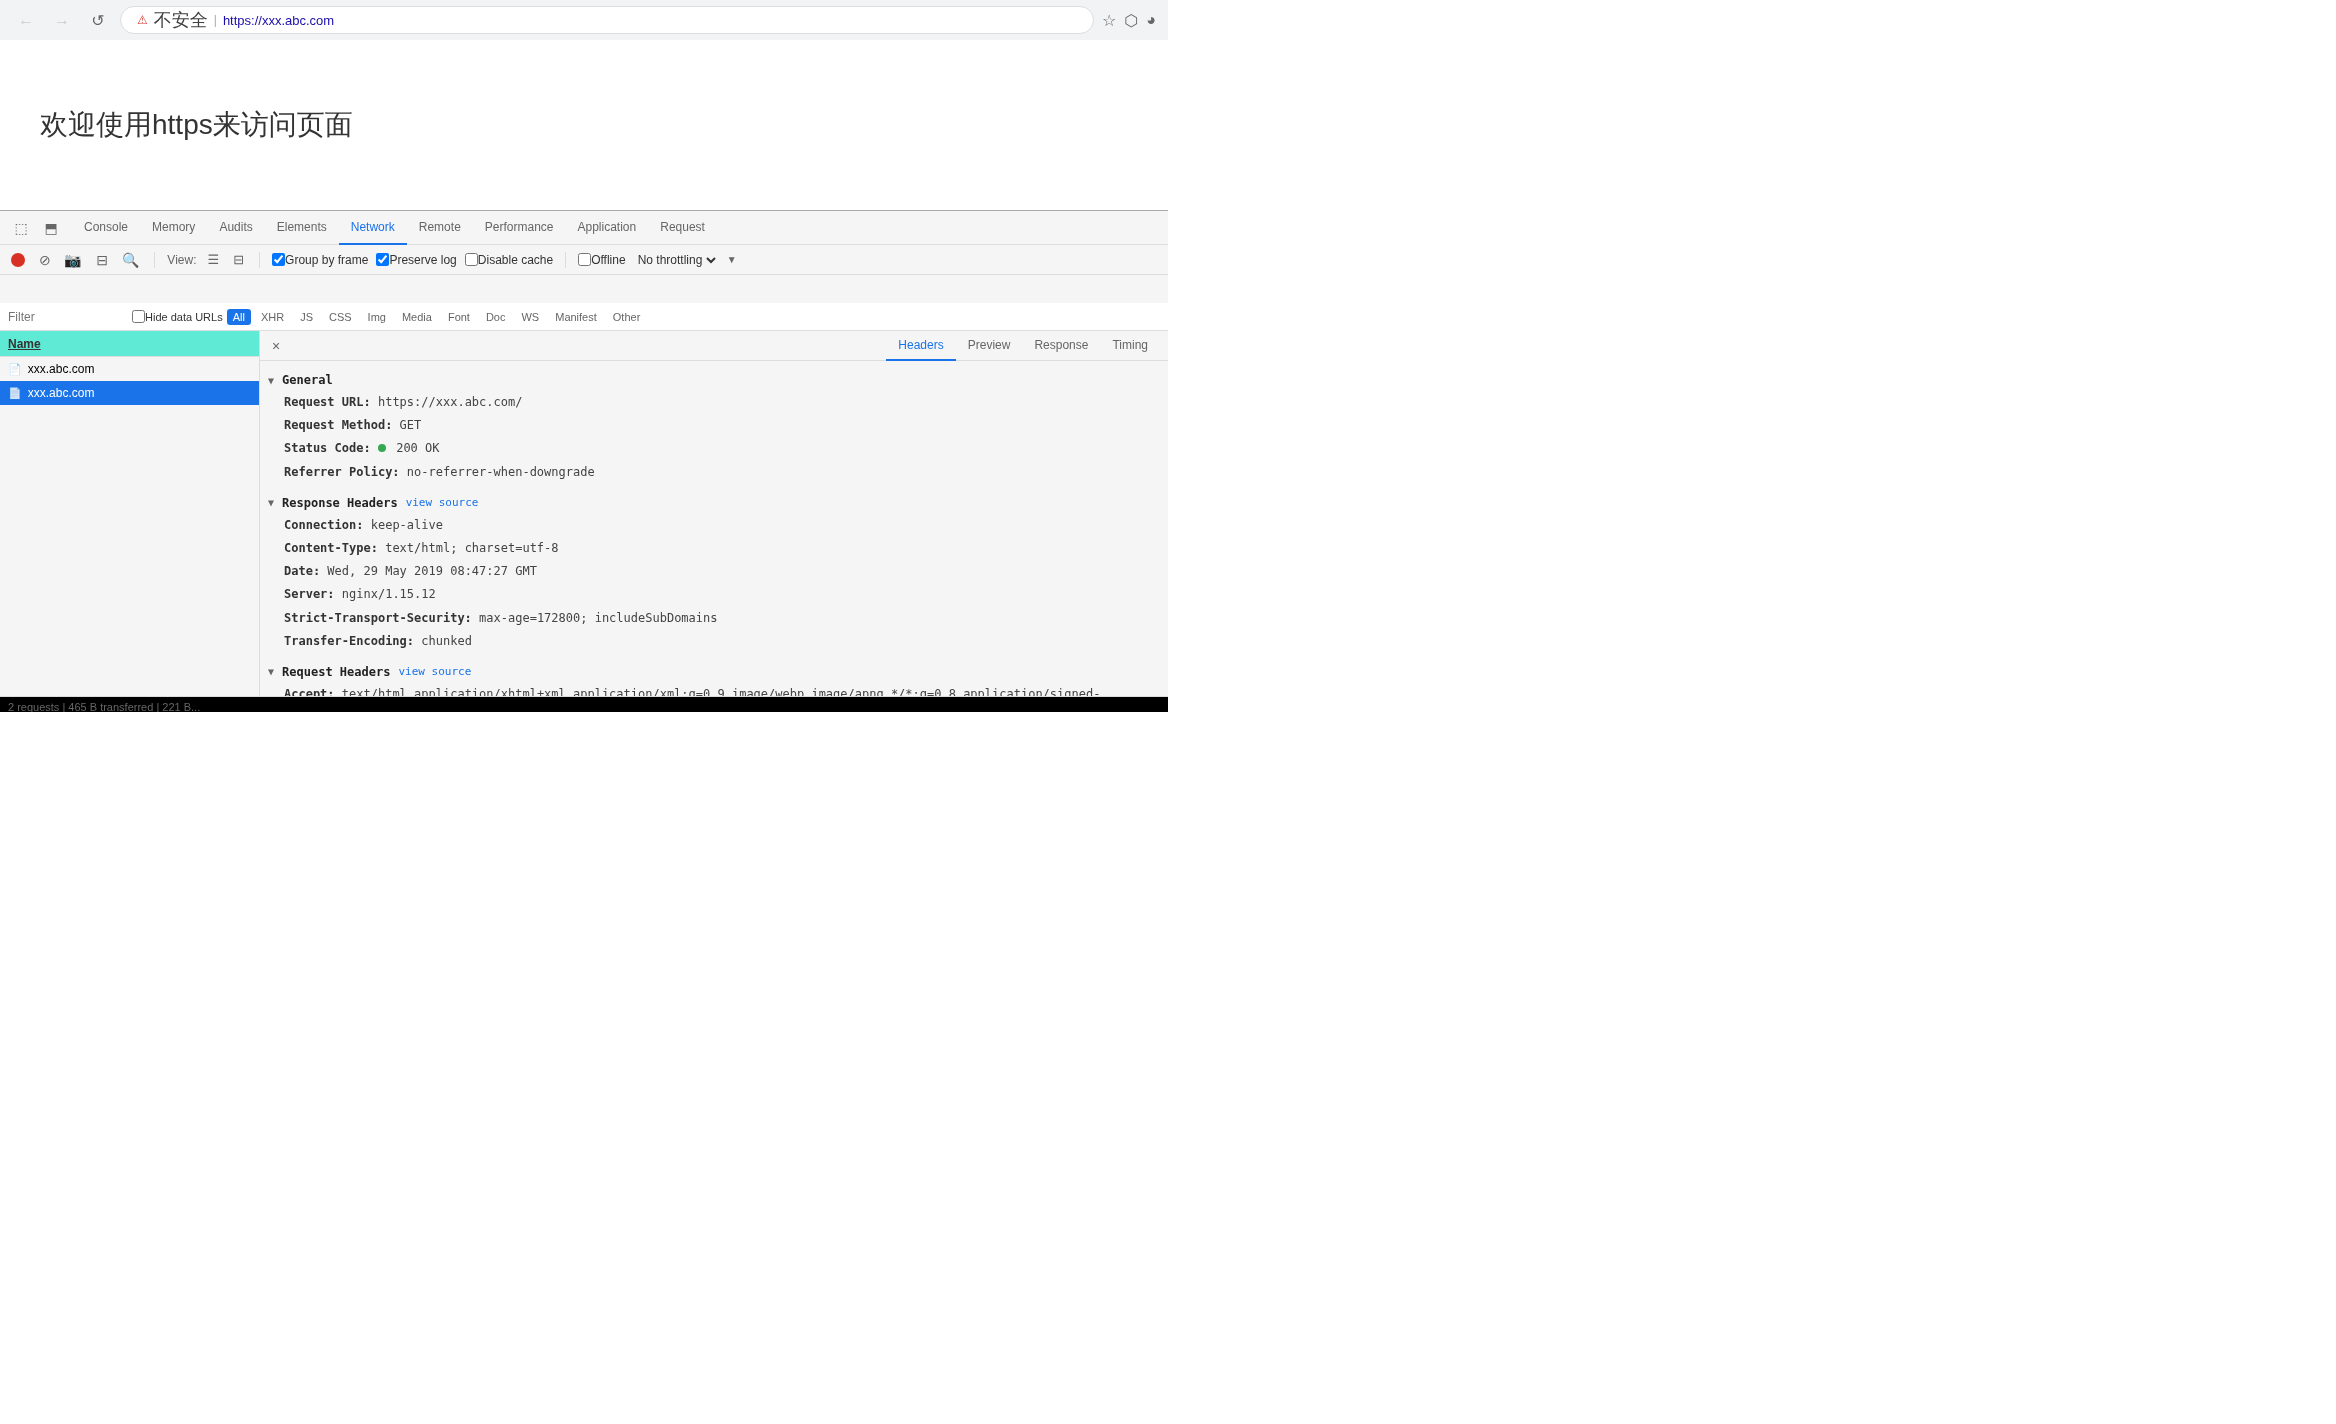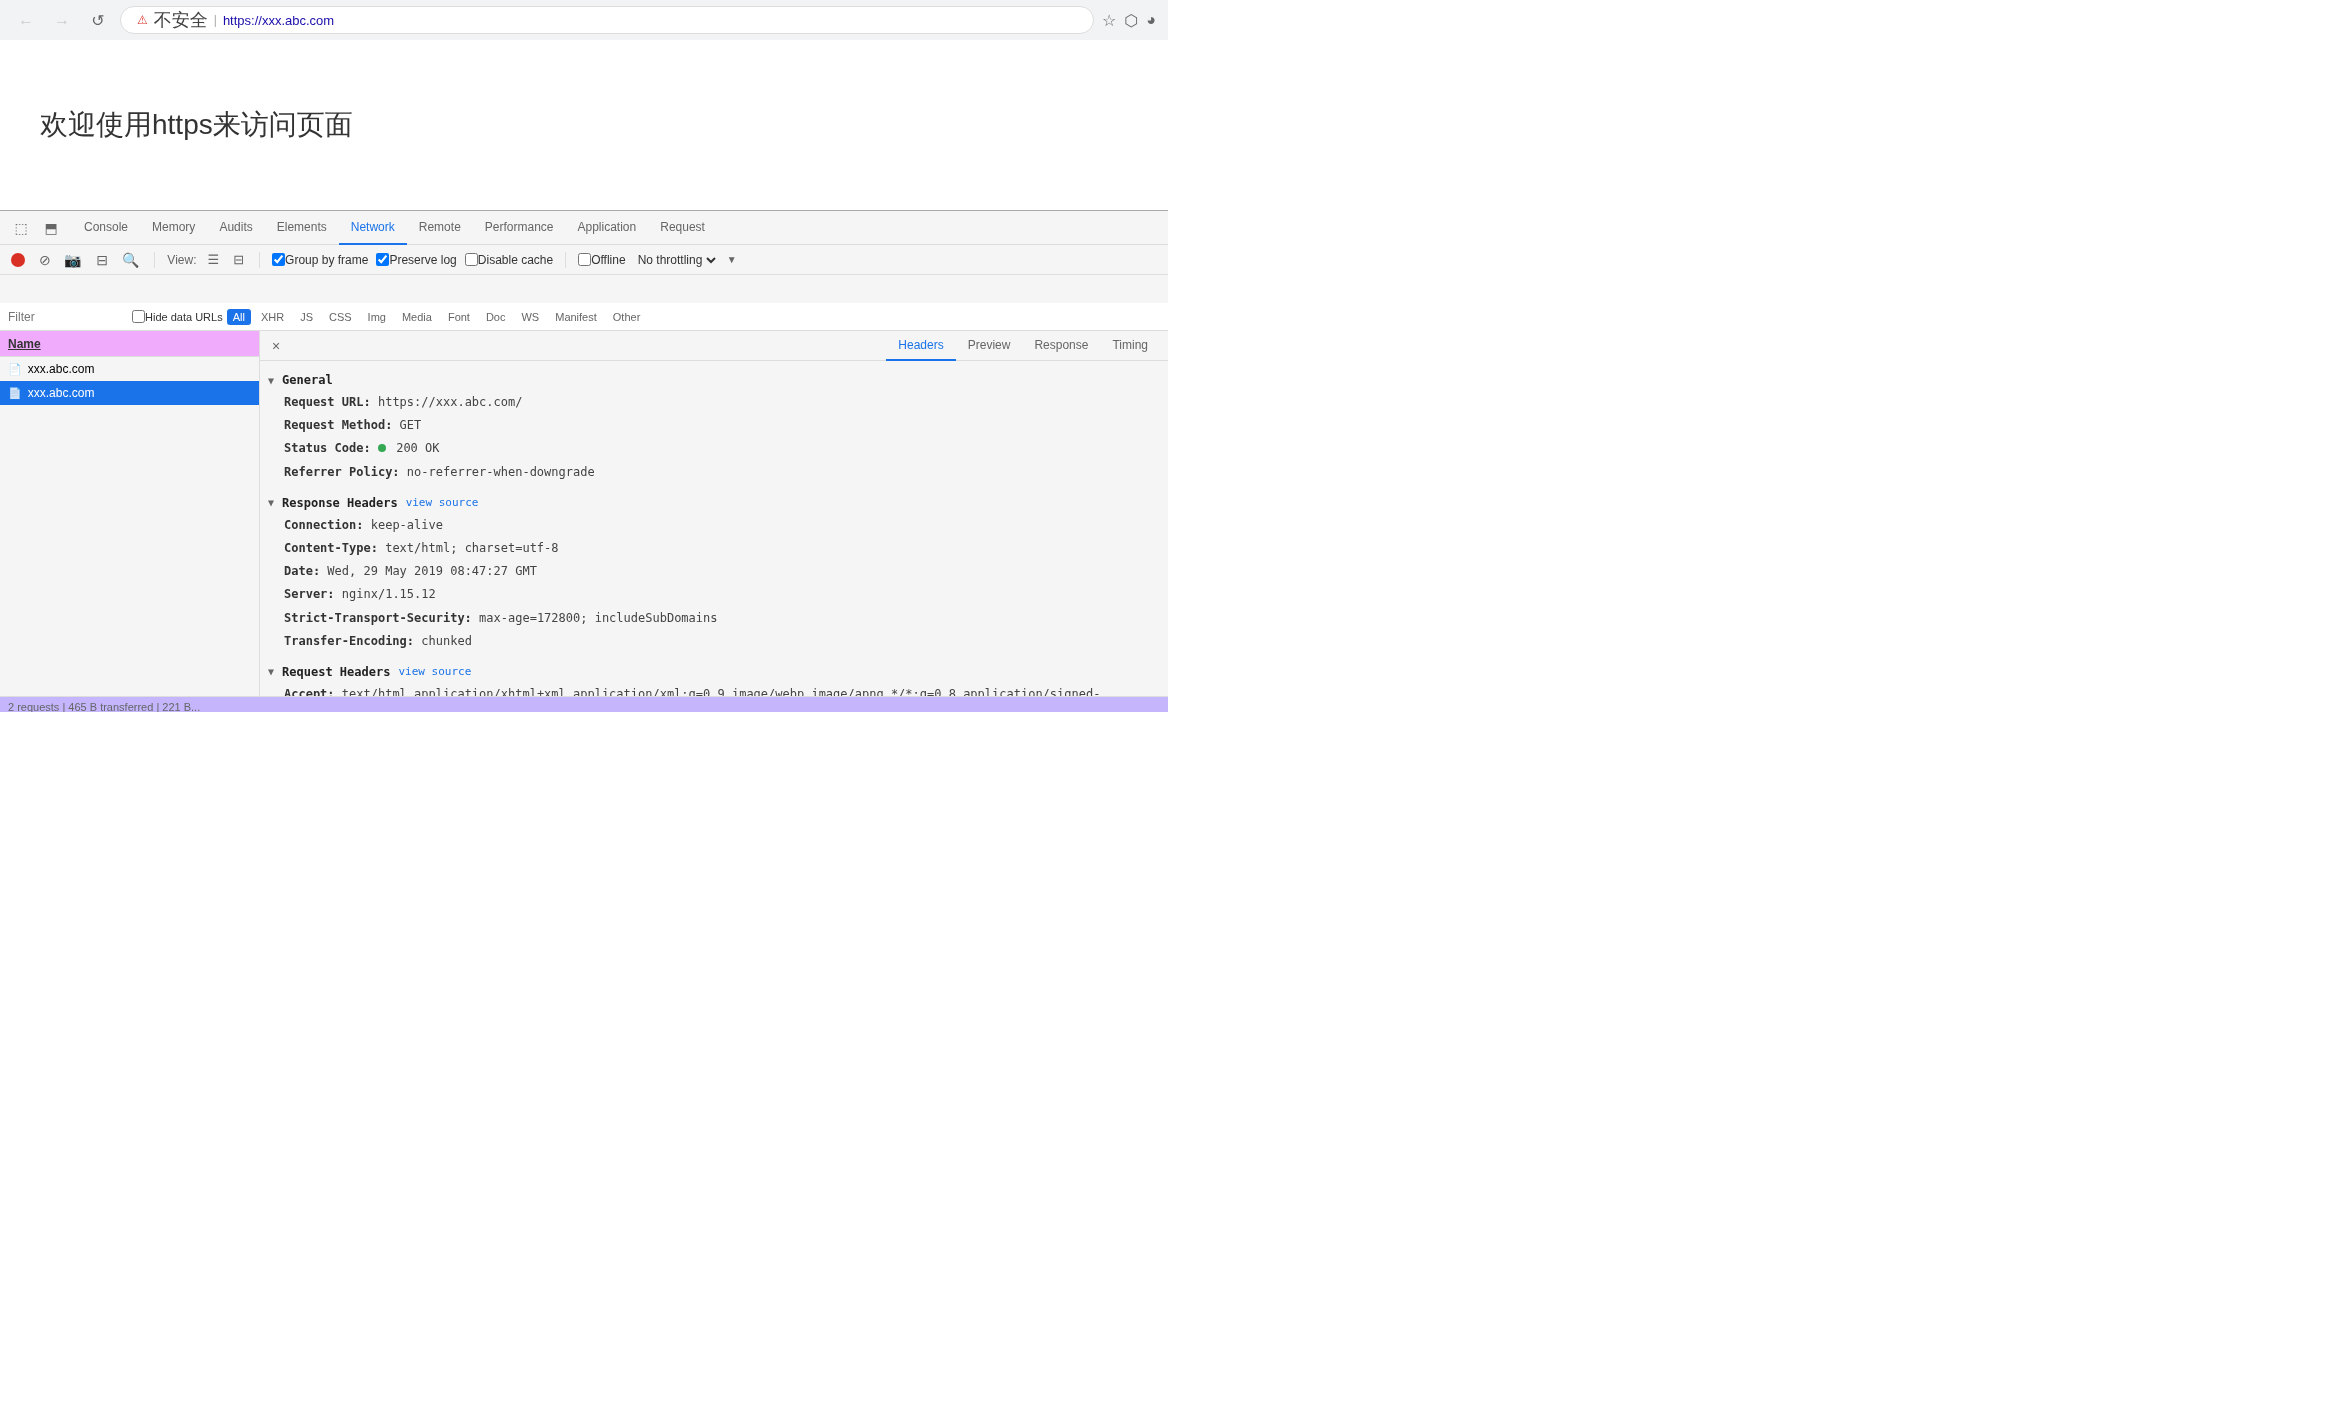--- a/index.html
+++ b/index.html
@@ -39,21 +39,21 @@
     .filter-bar { display: flex; align-items: center; background: #fff; border-bottom: 1px solid #ddd; padding: 0 8px; height: 28px; gap: 4px; margin-top: 28px; }
     .filter-input { border: none; outline: none; font-size: 12px; flex: 1; max-width: 120px; }
     .filter-btn { background: none; border: none; cursor: pointer; padding: 2px 6px; font-size: 11px; color: #666; border-radius: 3px; }
     .filter-btn.active { background: #1a73e8; color: #fff; border-radius: 3px; }
 
     
     .network-panel { display: flex; flex: 1; overflow: hidden; }
 
     
     .requests-panel { width: 260px; min-width: 260px; border-right: 1px solid #ddd; display: flex; flex-direction: column; }
-    .requests-header { display: flex; align-items: center; padding: 4px 8px; background: #f0abfc; border-bottom: 1px solid #ddd; height: 26px; font-size: 12px; font-weight: 600; color: #333; text-decoration: underline; }
+    .requests-header { display: flex; align-items: center; padding: 4px 8px; background: #5eead4; border-bottom: 1px solid #ddd; height: 26px; font-size: 12px; font-weight: 600; color: #333; text-decoration: underline; }
     .request-item { display: flex; align-items: center; padding: 4px 8px; cursor: pointer; font-size: 12px; gap: 6px; height: 24px; }
     .request-item.selected { background: #1a73e8; color: #fff; }
 
     
     .detail-panel { flex: 1; display: flex; flex-direction: column; overflow: hidden; }
     .detail-tabs { display: flex; align-items: center; border-bottom: 1px solid #ddd; background: #f5f5f5; padding: 0 8px; height: 30px; }
     .detail-tab { background: none; border: none; cursor: pointer; padding: 4px 12px; font-size: 12px; color: #666; height: 30px; border-bottom: 2px solid transparent; }
     .detail-tab.active { color: #1a73e8; border-bottom: 2px solid #1a73e8; }
     .detail-close { margin-right: auto; font-size: 14px; color: #666; cursor: pointer; padding: 4px; }
 
@@ -61,21 +61,21 @@
     .headers-content { flex: 1; overflow-y: auto; padding: 8px 0; font-family: monospace; font-size: 12px; }
     .section-header { display: flex; align-items: center; gap: 8px; padding: 4px 8px; cursor: pointer; font-weight: 600; color: #222; font-size: 12px; }
     .section-header .toggle { font-size: 10px; color: #666; }
     .section-link { color: #1a73e8; cursor: pointer; font-size: 11px; font-weight: 400; text-decoration: none; }
     .header-row { padding: 2px 24px; line-height: 1.6; }
     .header-name { color: #333; font-weight: 600; }
     .header-value { color: #444; }
     .status-dot { display: inline-block; width: 8px; height: 8px; border-radius: 50%; background: #34a853; margin-right: 3px; }
 
     
-    .status-bar { height: 20px; background: #c4b5fd; border-top: 1px solid #ddd; display: flex; align-items: center; padding: 0 8px; font-size: 11px; color: #666; }
+    .status-bar { height: 20px; background: #000000; border-top: 1px solid #ddd; display: flex; align-items: center; padding: 0 8px; font-size: 11px; color: #666; }
 
     
     .throttle-select { background: none; border: none; font-size: 12px; color: #333; cursor: pointer; }
   </style>
 </head>
 <body>
 
 <div>
 
   <div class="address-bar">

